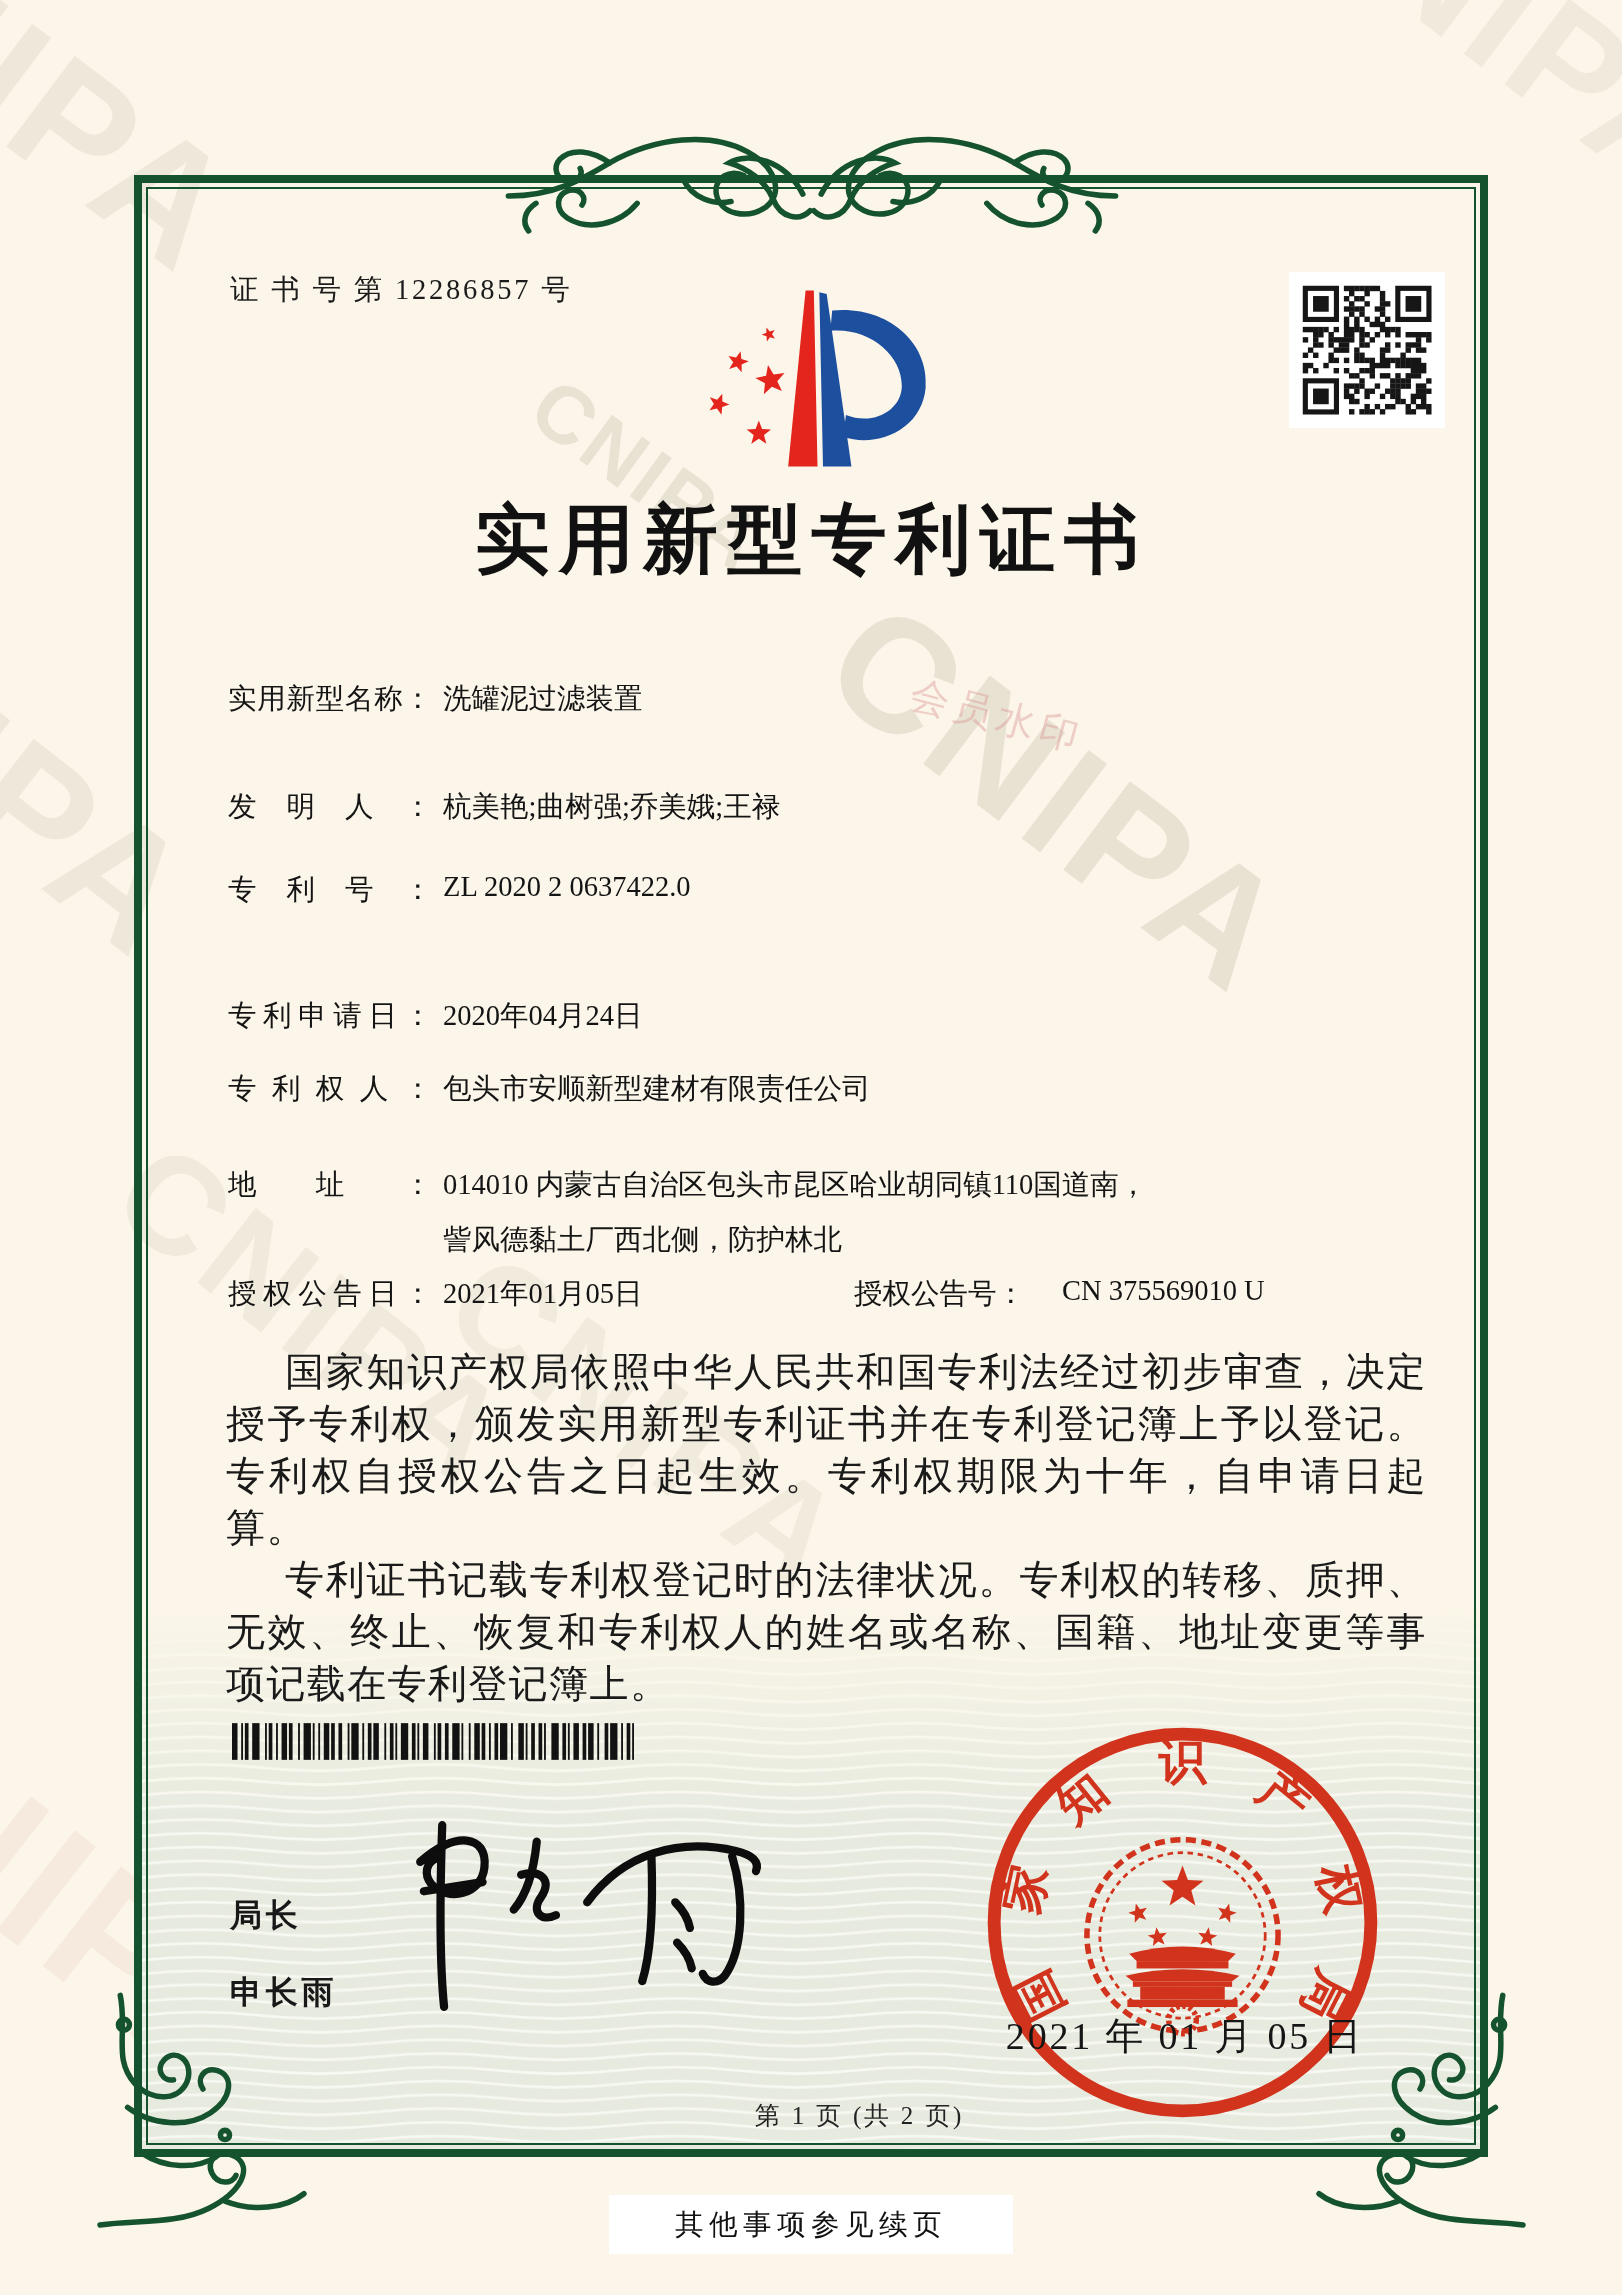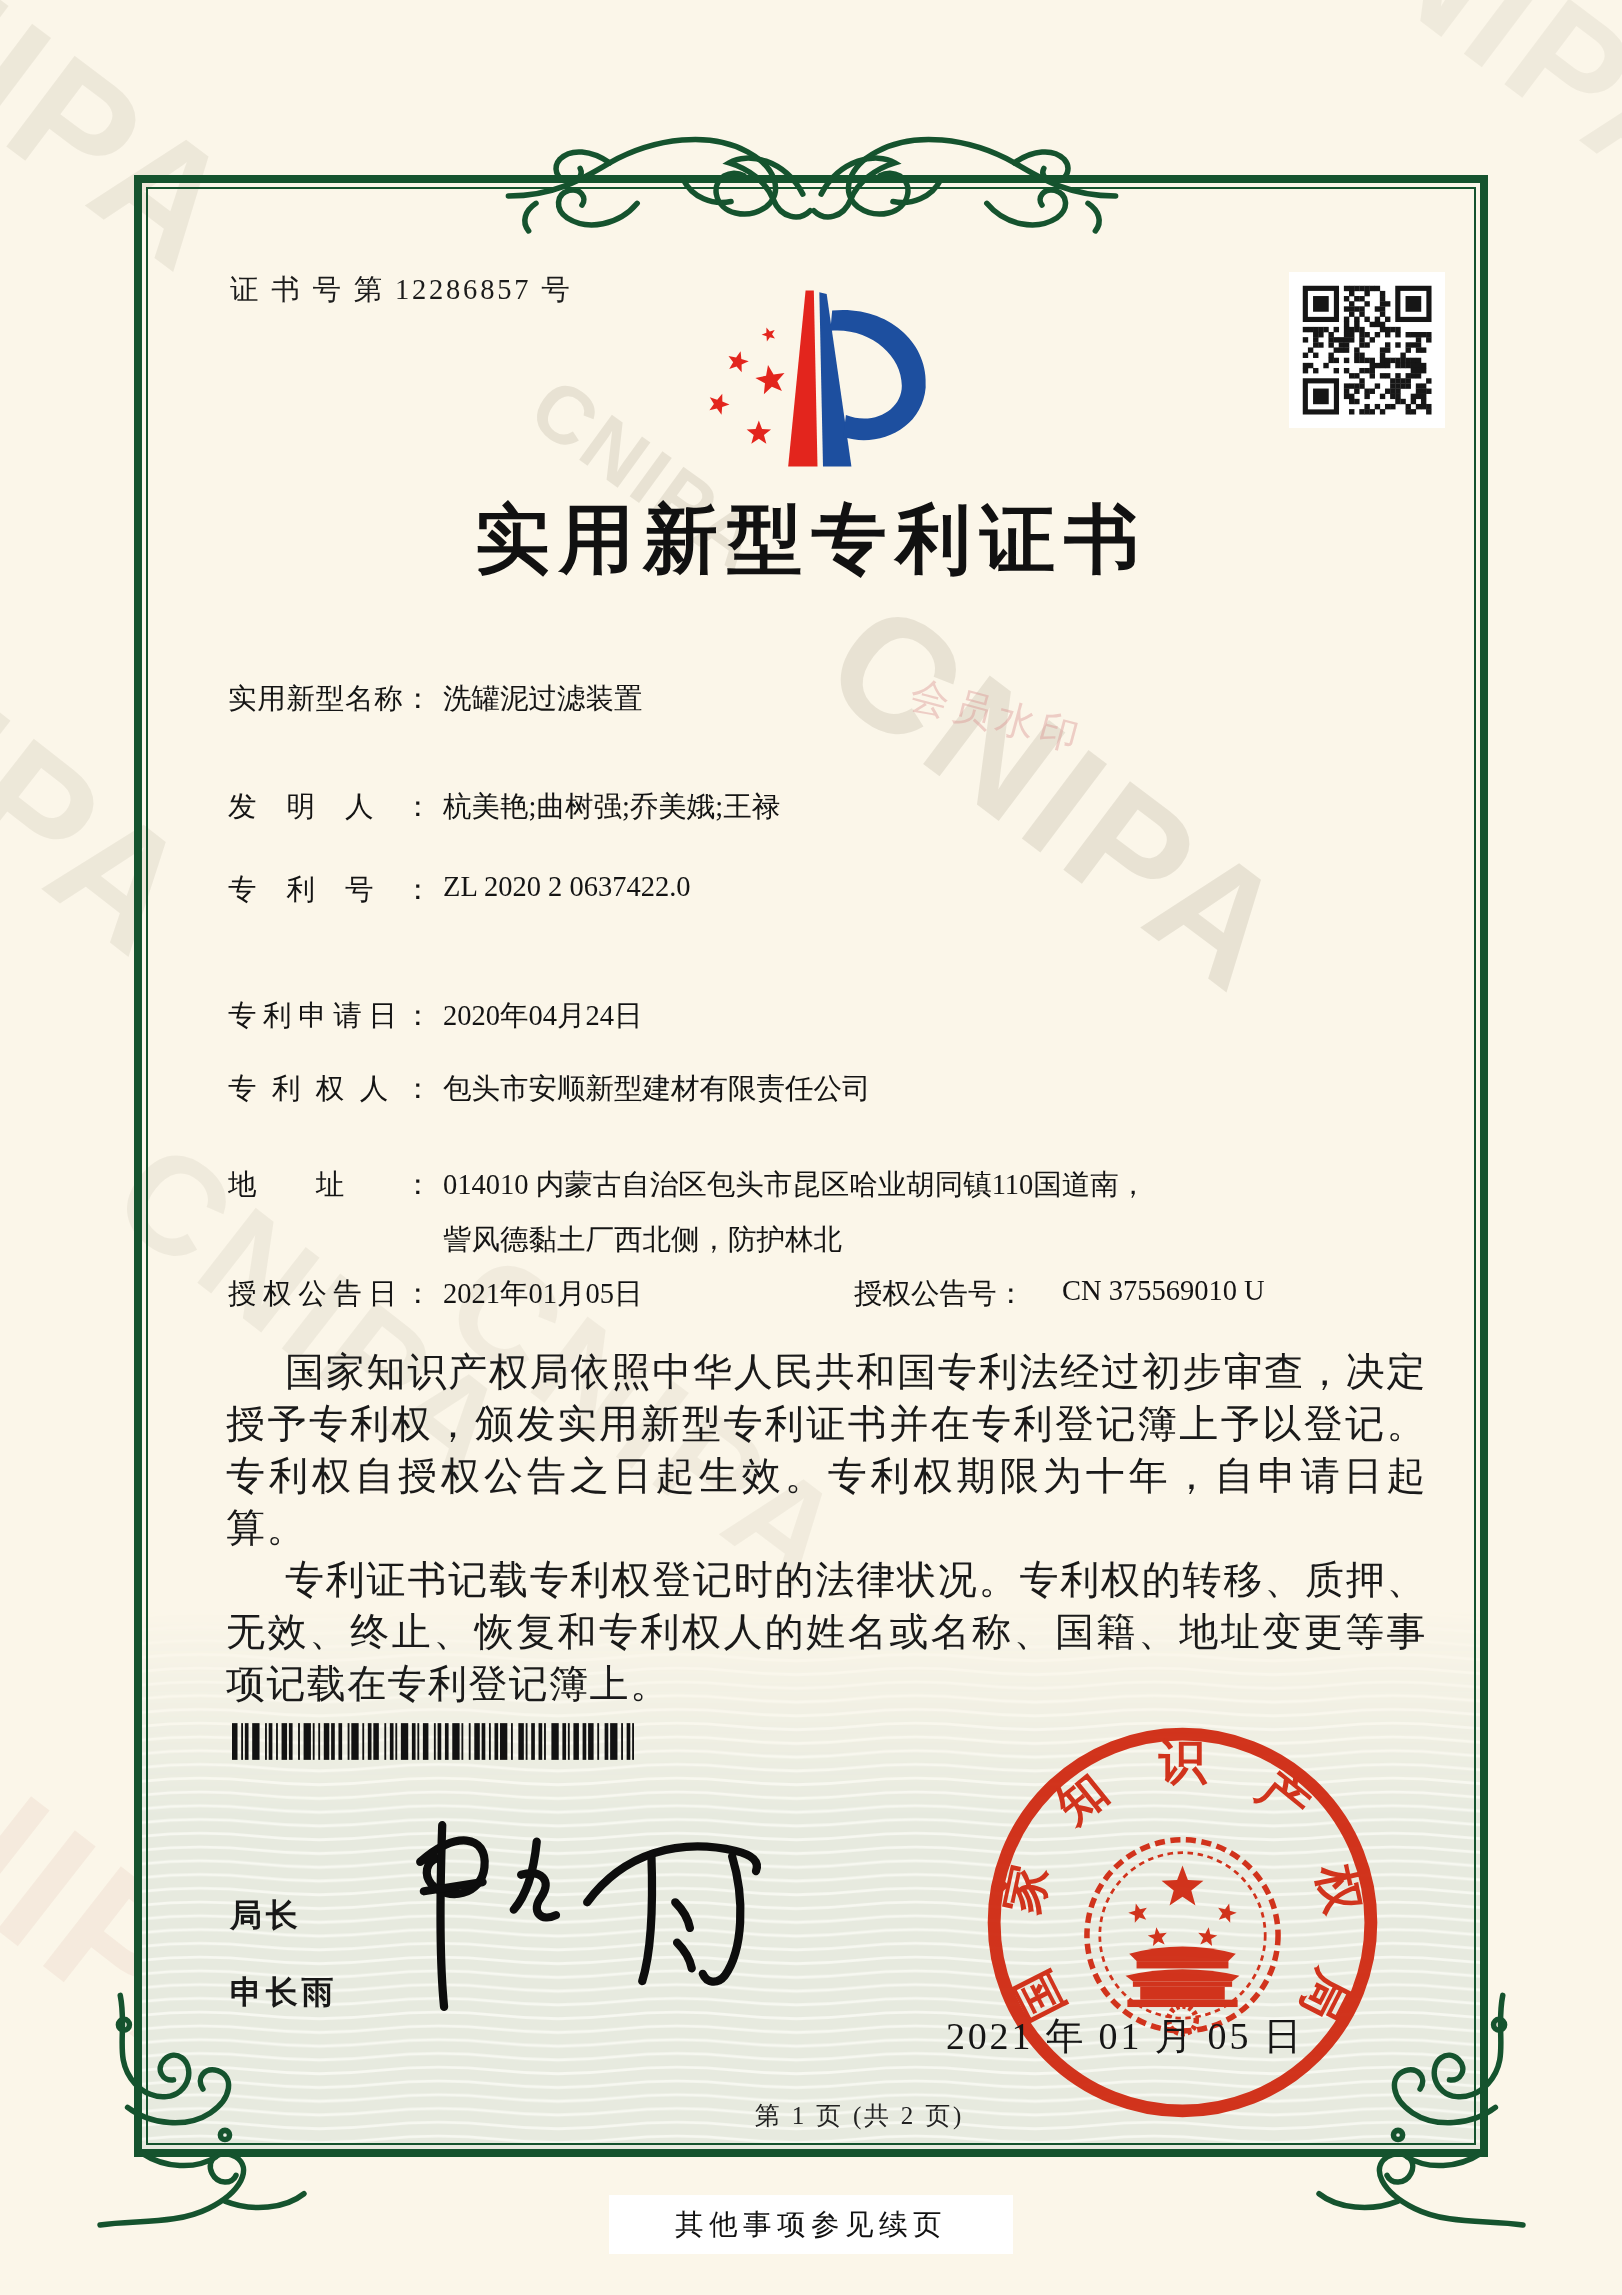--- a/index.html
+++ b/index.html
@@ -53,21 +53,21 @@
     font-size:39px;line-height:52px;letter-spacing:1.4px;text-align:justify;color:#1a1a1a;
   }
   .body-text p{margin:0;text-indent:59px;}
 
   .qrbox{position:absolute;left:1289px;top:272px;width:156px;height:156px;background:#ffffff;}
 
   .director{position:absolute;left:230px;font-size:32px;font-weight:600;color:#181818;
     font-family:"Liberation Sans","DejaVu Sans",sans-serif;letter-spacing:3.7px;}
 
   .seal-date{
-    position:absolute;left:946px;top:2011px;width:478px;text-align:left;
+    position:absolute;left:946px;top:2011px;width:478px;text-align:center;
     font-size:38px;letter-spacing:2.8px;color:#151515;font-weight:500;
   }
 
   .page-info{
     position:absolute;left:0;top:2099px;width:100%;text-align:center;
     font-size:25px;letter-spacing:2.8px;color:#222;padding-left:48px;
   }
   .white-strip{
     position:absolute;left:609px;top:2195px;width:404px;height:59px;background:#ffffff;
   }

